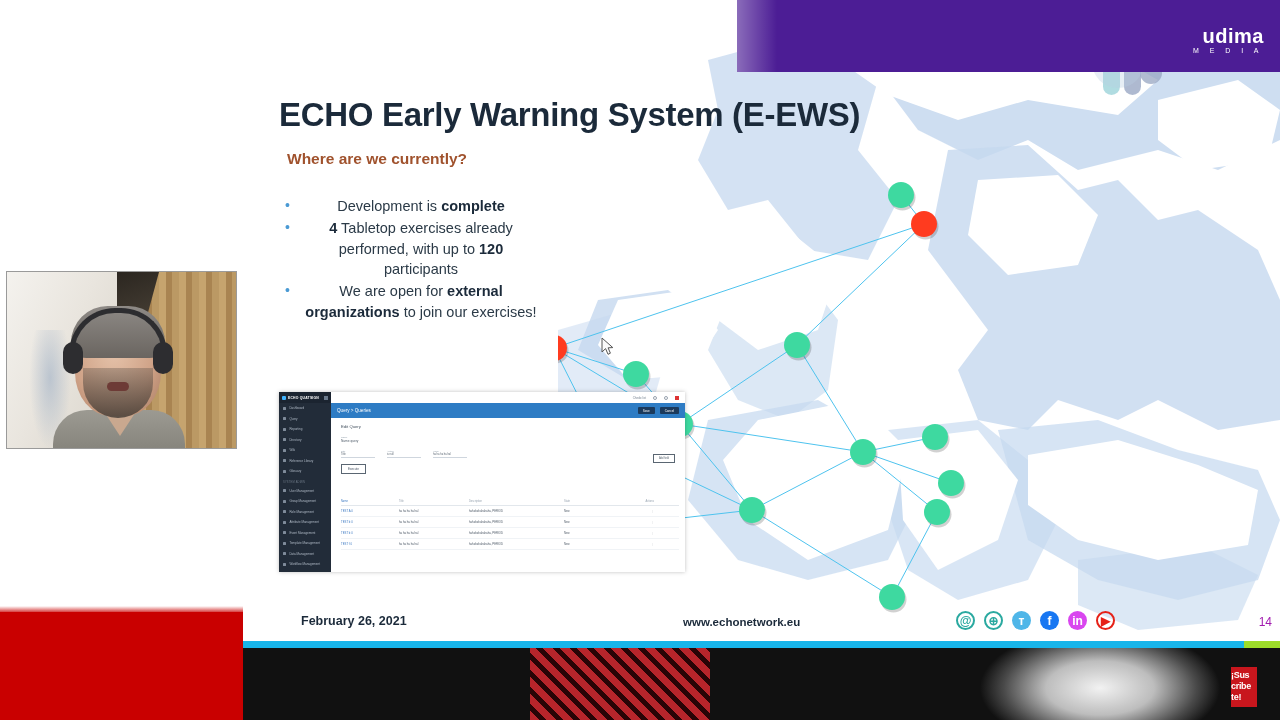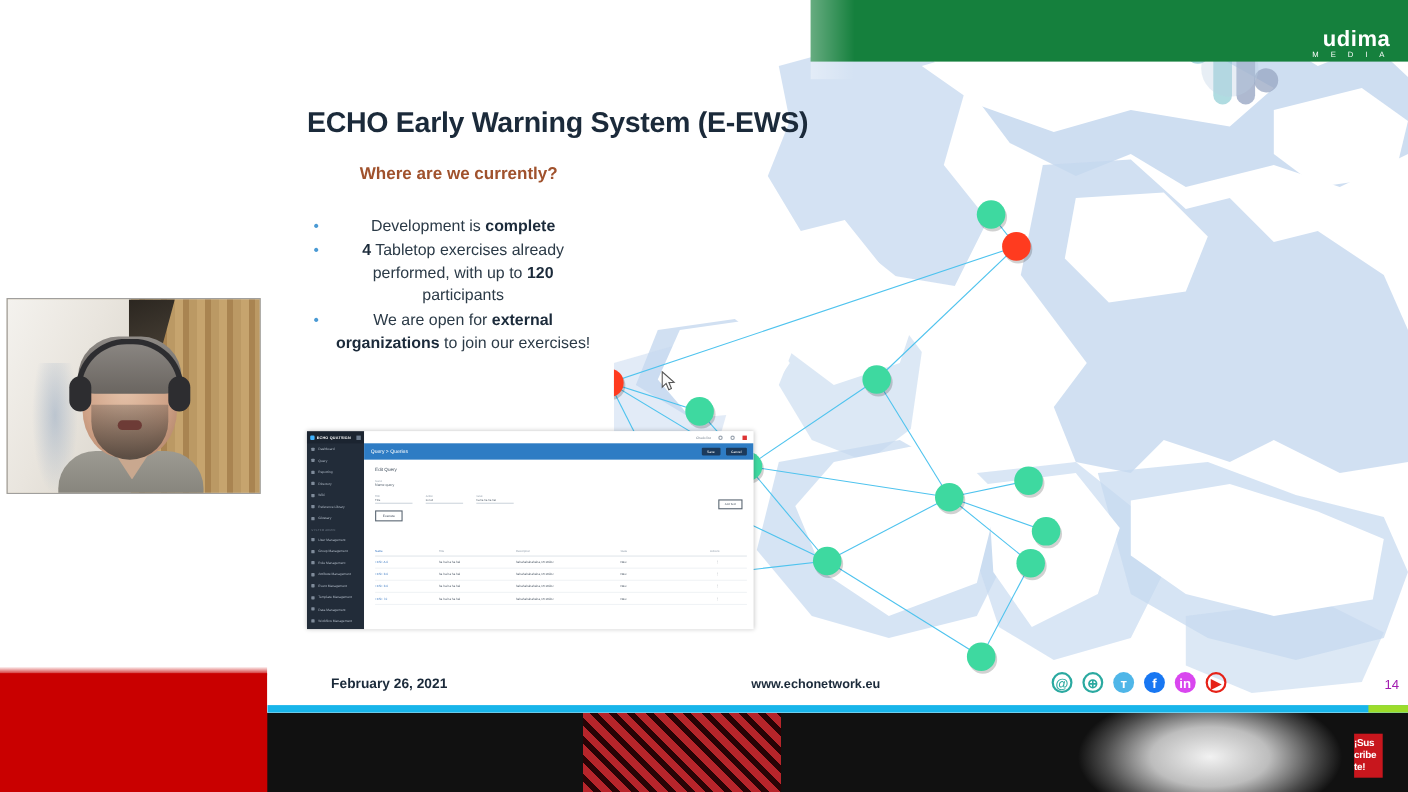--- a/index.html
+++ b/index.html
@@ -60,30 +60,30 @@
     background:linear-gradient(180deg,#9c9a92,#85837b); }
   .wc-collar { position:absolute; left:96px; top:138px; width:34px; height:26px; background:#c9a88f;
     clip-path:polygon(0 0,100% 0,50% 100%); }
 
   
   .slide { position:absolute; left:243px; top:0; width:1037px; height:648px; background:#fff; overflow:hidden; }
 
   .map { position:absolute; left:315px; top:0; width:722px; height:648px; overflow:hidden; }
   .map svg { position:absolute; left:0; top:0; }
 
-  .red-banner { position:absolute; left:494px; top:0; width:543px; height:56px; background:#15803d; }
+  .red-banner { position:absolute; left:494px; top:0; width:543px; height:72px; background:#4c1d95; }
   .red-banner::before{ content:""; position:absolute; left:0; top:0; width:40px; height:72px;
     background:linear-gradient(90deg, rgba(255,255,255,.35), rgba(255,255,255,0)); }
   .logo { position:absolute; right:16px; top:26px; text-align:right; color:#fff; }
   .logo-main { font-size:20px; font-weight:700; letter-spacing:.5px; line-height:20px; }
   .logo-sub { font-size:7px; letter-spacing:4.5px; line-height:10px; padding-right:1px; }
 
-  .slide-title { position:absolute; left:36px; top:96px; font-size:26px; font-weight:700; color:#1b2a3a;
+  .slide-title { position:absolute; left:36px; top:96px; font-size:33px; font-weight:700; color:#1b2a3a;
     letter-spacing:-.3px; }
-  .slide-sub { position:absolute; left:44px; top:150px; font-size:15.5px; font-weight:700; color:#a0522d;margin-left:40px; }
+  .slide-sub { position:absolute; left:44px; top:150px; font-size:15.5px; font-weight:700; color:#a0522d; }
 
   .bullets { position:absolute; left:36px; top:196px; width:258px; }
   .bullet { position:relative; padding-left:26px; font-size:14.5px; line-height:20.8px; color:#2b3a47; margin-bottom:1px;text-align:center; }
   .bullet::before { content:"•"; position:absolute; left:6px; top:-1px; color:#4a9ad4; font-size:14px; }
   .bullet b { font-weight:700; color:#1b2a3a; }
 
   
   .appmock { position:absolute; left:36px; top:392px; width:406px; height:180px;
     background:#fff; box-shadow:0 0 4px rgba(0,0,0,.25); overflow:hidden; font-size:2.6px;
     color:#5a6672; font-family:"Liberation Sans", sans-serif; }

